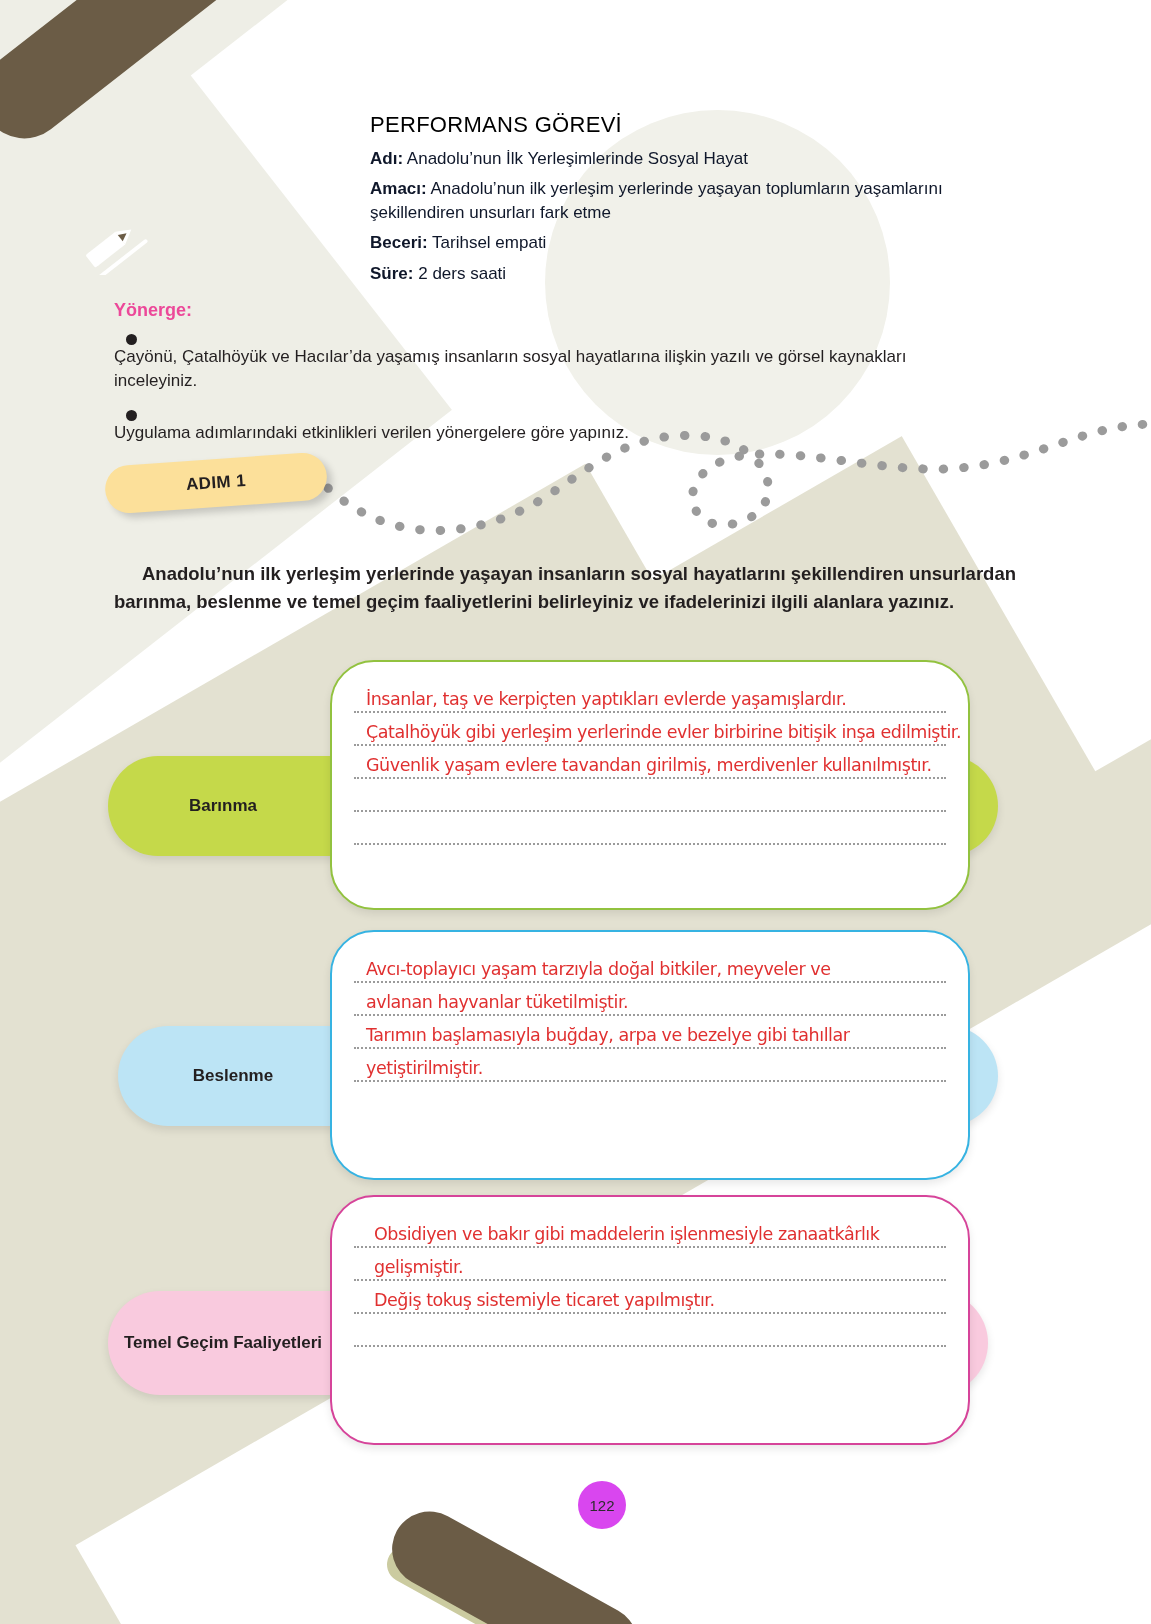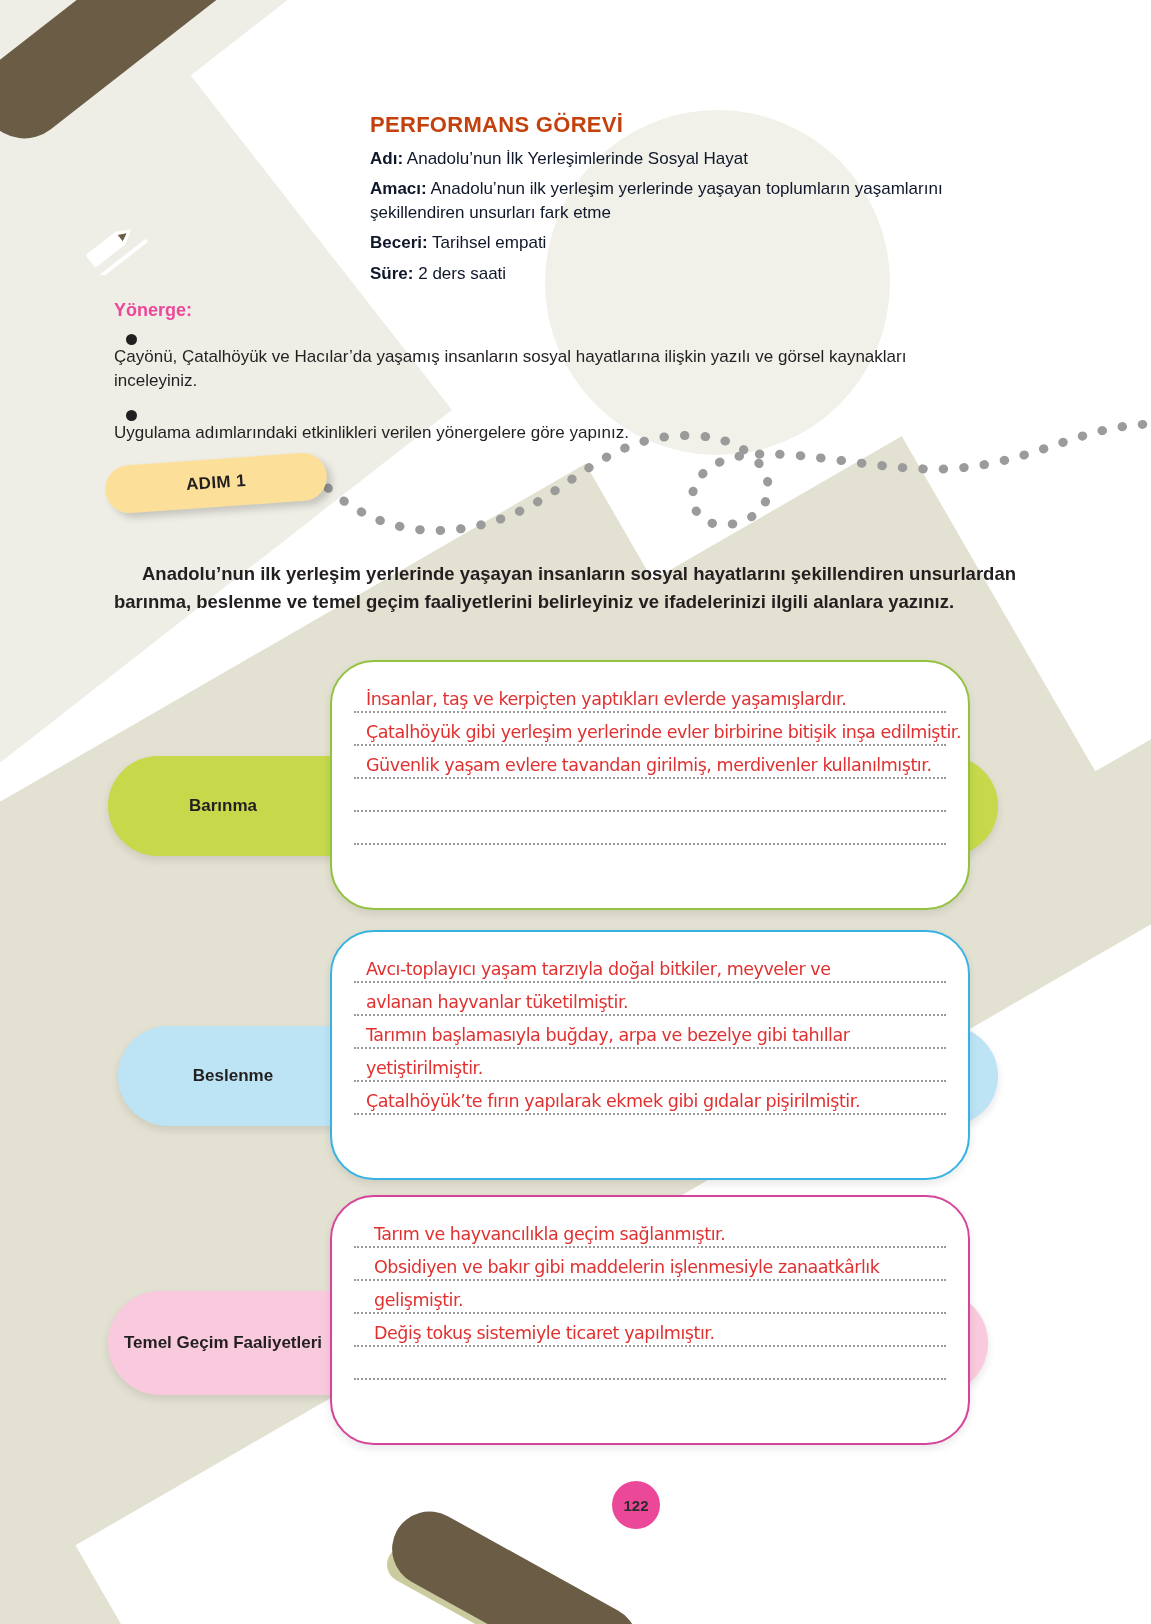--- a/index.html
+++ b/index.html
@@ -91,26 +91,26 @@
     position: absolute;
     left: 332px; top: 1520px;
     width: 330px; height: 26px;
     background: #ffffff;
     border-radius: 14px;
     transform: rotate(29deg);
     transform-origin: left top;
   }
   .page-num-circle {
     position: absolute;
-    left: 612px; top: 1481px;
+    left: 578px; top: 1481px;
     width: 48px; height: 48px;
     border-radius: 50%;
-    background: #ec4899;
+    background: #d946ef;
     display: flex; align-items: center; justify-content: center;
-    font-size: 15px; font-weight: bold; color: #2c2c2c;
+    font-size: 15px; font-weight: normal; color: #2c2c2c;
     z-index: 6;
   }
 
   
   #banner {
     position: absolute;
     left: -36px; top: 88px;
     width: 430px; height: 86px;
     background: #6b5c46;
     border-radius: 43px;
@@ -148,22 +148,22 @@
 
   
   #header-block {
     position: absolute;
     left: 370px; top: 112px;
     width: 660px;
     z-index: 5;
   }
   #perf-title {
     font-size: 22px;
-    font-weight: bold;
-    color: #c2410c;
+    font-weight: normal;
+    color: #000000;
     letter-spacing: 0.3px;
     margin-bottom: 9px;
   }
   .meta-row {
     font-size: 17px;
     color: #0f172a;
     line-height: 1.38;
     margin-bottom: 7px;
   }
   .meta-row b { font-weight: bold; }
@@ -399,37 +399,31 @@
       </div>
       <div class="line-row">
         <span class="ans-text">avlanan hayvanlar tüketilmiştir.</span>
       </div>
       <div class="line-row">
         <span class="ans-text">Tarımın başlamasıyla buğday, arpa ve bezelye gibi tahıllar</span>
       </div>
       <div class="line-row">
         <span class="ans-text">yetiştirilmiştir.</span>
       </div>
-      <div class="line-row">
-        <span class="ans-text">Çatalhöyük’te fırın yapılarak ekmek gibi gıdalar pişirilmiştir.</span>
-      </div>
       <div class="line-row" style="border-bottom:none;"></div>
     </div>
   </div>
 </div>
 
 <div class="section" id="sec-temel" style="left:108px; top:1195px; width:900px; height:250px;">
   <div class="sec-pill" style="left:0; top:96px; width:880px; height:104px;">
     <div class="sec-pill-label">Temel Geçim Faaliyetleri</div>
   </div>
   <div class="sec-box" style="left:222px; top:0; width:640px; height:250px;">
     <div class="sec-lines">
-      <div class="line-row">
-        <span class="ans-text" style="left:20px;">Tarım ve hayvancılıkla geçim sağlanmıştır.</span>
-      </div>
       <div class="line-row">
         <span class="ans-text" style="left:20px;">Obsidiyen ve bakır gibi maddelerin işlenmesiyle zanaatkârlık</span>
       </div>
       <div class="line-row">
         <span class="ans-text" style="left:20px;">gelişmiştir.</span>
       </div>
       <div class="line-row">
         <span class="ans-text" style="left:20px;">Değiş tokuş sistemiyle ticaret yapılmıştır.</span>
       </div>
       <div class="line-row"></div>

